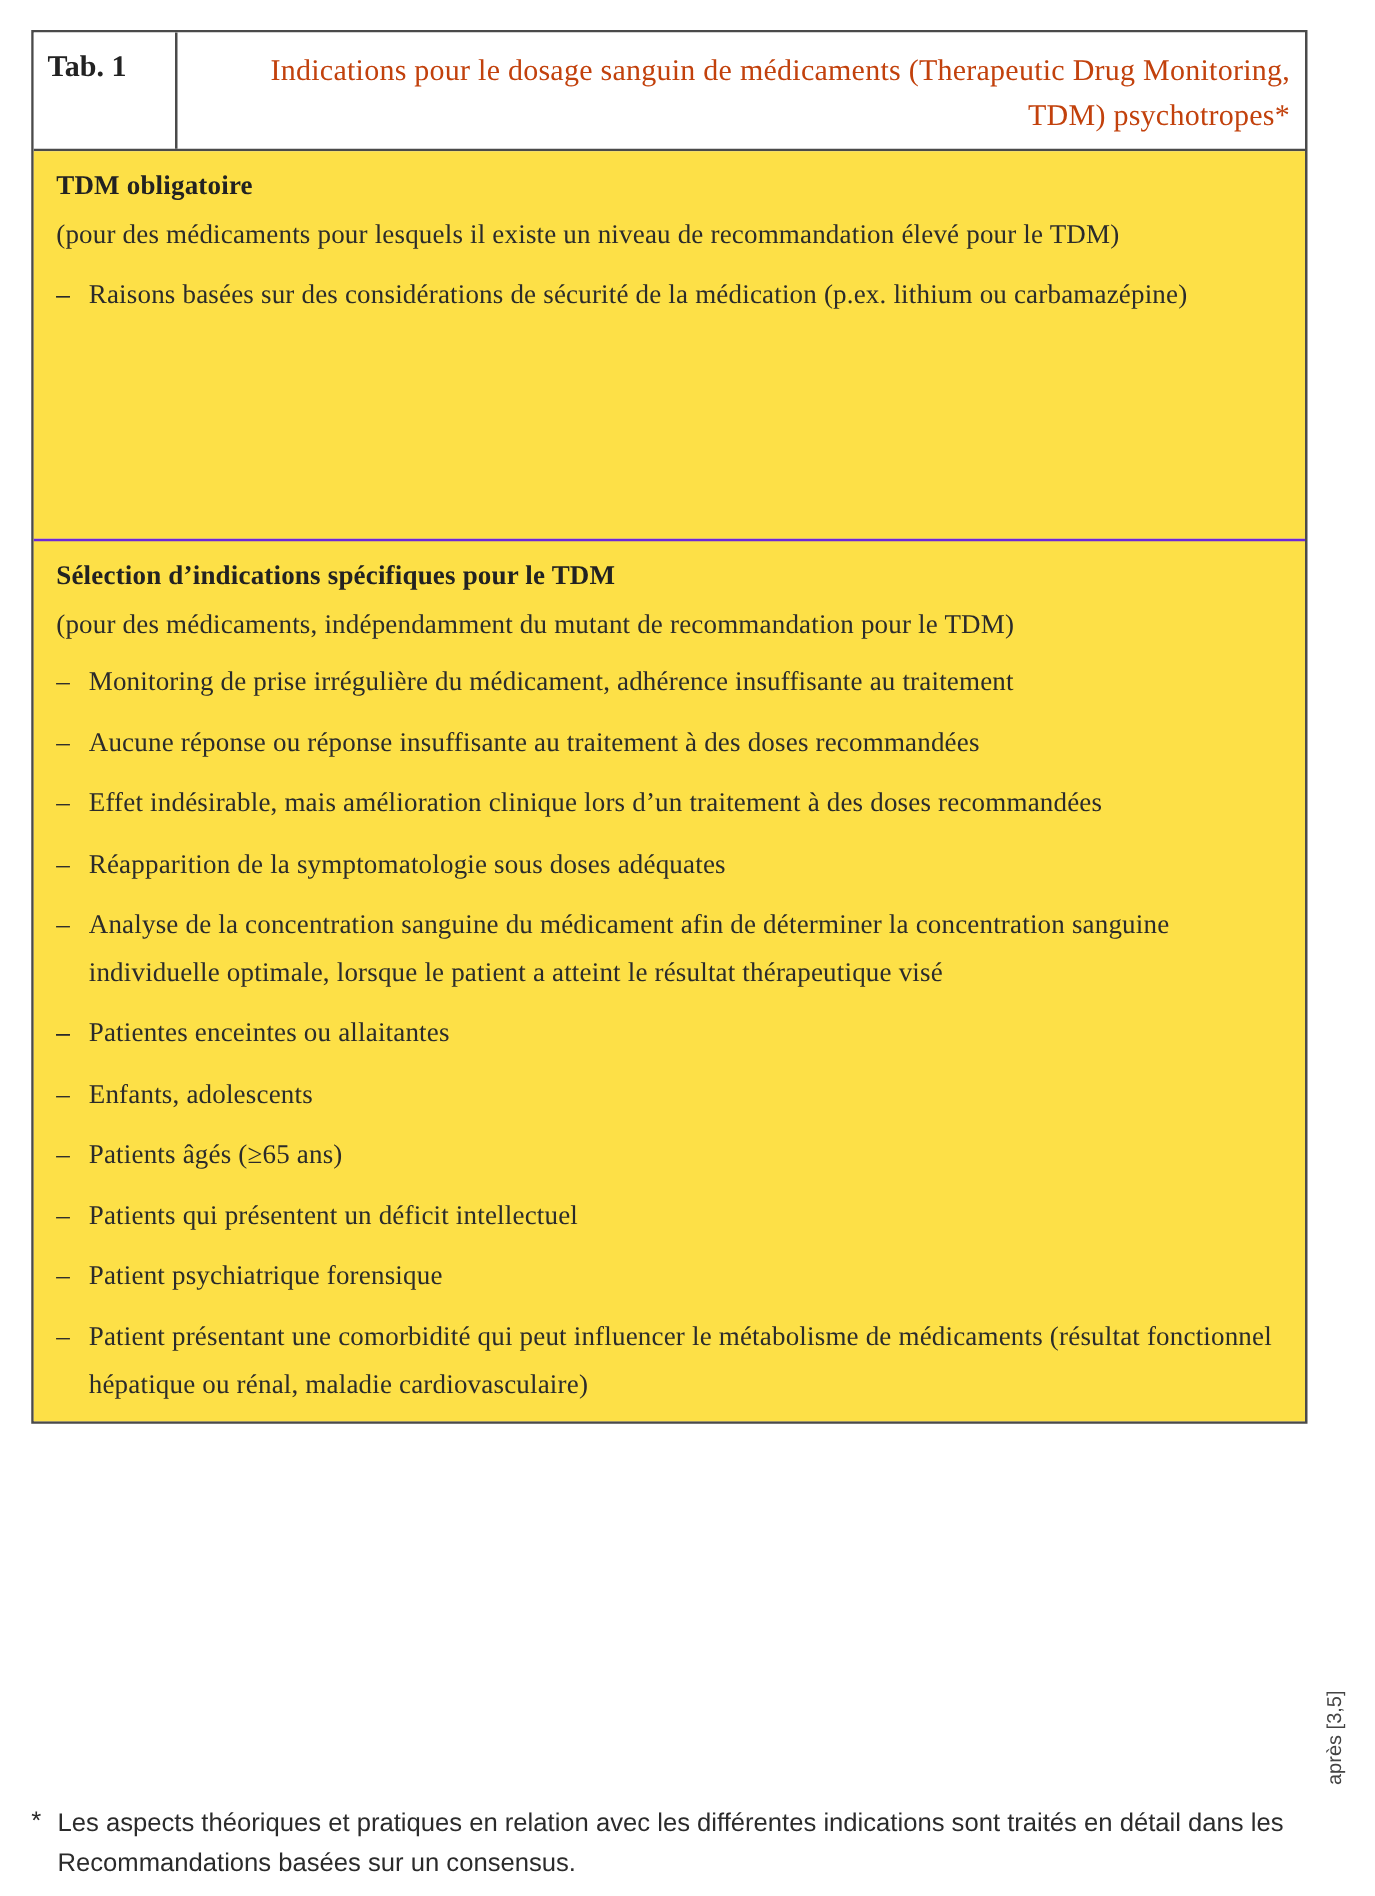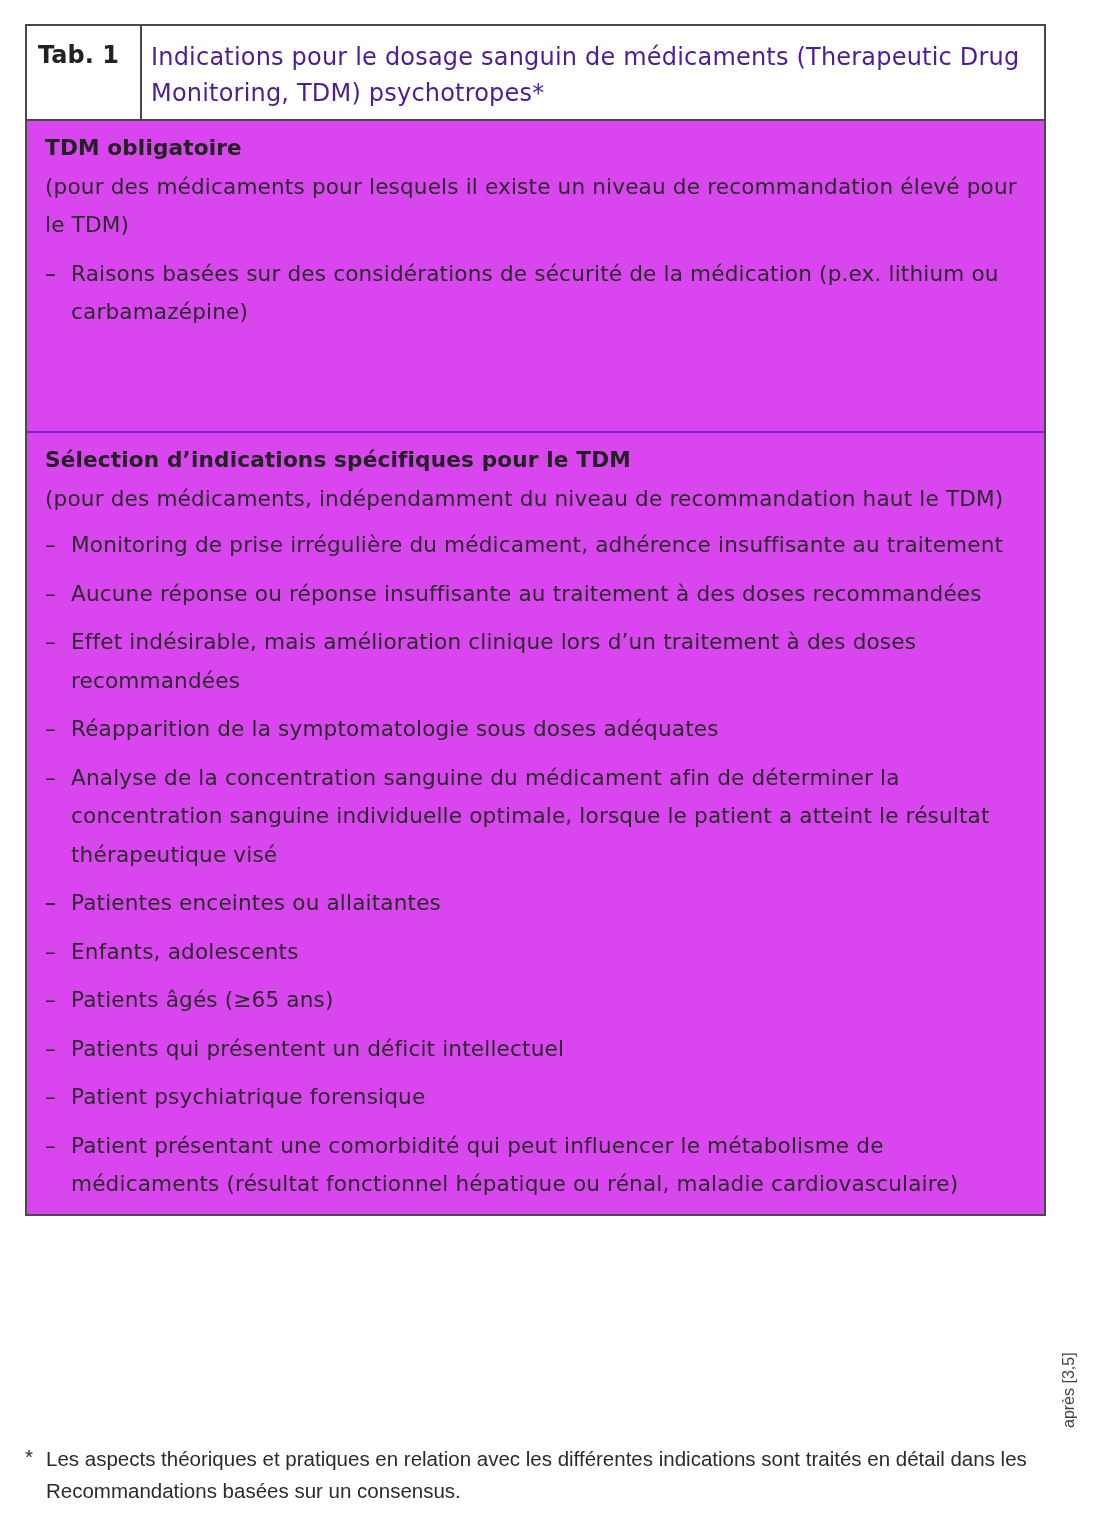--- a/index.html
+++ b/index.html
@@ -15,20 +15,21 @@
       color: #2b2b2b;
       overflow: hidden;
     }
     .table-box {
       position: absolute;
       left: 25px;
       top: 24px;
       width: 1021px;
       border: 2px solid #4a4a4a;
       box-sizing: border-box;
+      font-family: Liberation Serif, serif;
     }
     .header-row {
       display: flex;
       background: #ffffff;
       border-bottom: 2px solid #4a4a4a;
       height: 93px;
     }
     .tab-label {
       width: 115px;
       border-right: 2px solid #4a4a4a;
@@ -36,25 +37,26 @@
       font-size: 24px;
       padding: 15px 0 0 11px;
       box-sizing: border-box;
       color: #222;
     }
     .header-title {
       flex: 1;
       font-size: 24px;
       line-height: 36px;
       padding: 13px 12px 0 9px;
-      color: #4c1d95;
+      color: #c2410c;
       letter-spacing: 0.2px;
+      text-align: right;
     }
     .section {
-      background: #d946ef;
+      background: #fde047;
       padding: 8px 10px 10px 18px;
       font-size: 21.6px;
       line-height: 38.5px;
       letter-spacing: 0.15px;
     }
     .section + .section {
       border-top: 2px solid #6d28d9;
     }
     .section-title {
       font-weight: bold;
@@ -126,21 +128,21 @@
     <div class="section-title">TDM obligatoire</div>
     <div class="section-subtitle">(pour des médicaments pour lesquels il existe un niveau de recommandation élevé pour le TDM)</div>
     <ul class="items">
       <li><span class="dash">–</span></li>
       <li><span class="dash">–</span><span>Raisons basées sur des considérations de sécurité de la médication (p.ex. lithium ou carbamazépine)</span></li>
     </ul>
   </div>
 
   <div class="section">
     <div class="section-title">Sélection d’indications spécifiques pour le TDM</div>
-    <div class="section-subtitle">(pour des médicaments, indépendamment du niveau de recommandation haut le TDM)</div>
+    <div class="section-subtitle">(pour des médicaments, indépendamment du mutant de recommandation pour le TDM)</div>
     <ul class="items">
       <li><span class="dash">–</span><span>Monitoring de prise irrégulière du médicament, adhérence insuffisante au traitement</span></li>
       <li><span class="dash">–</span><span>Aucune réponse ou réponse insuffisante au traitement à des doses recommandées</span></li>
       <li><span class="dash">–</span><span>Effet indésirable, mais amélioration clinique lors d’un traitement à des doses recommandées</span></li>
       <li><span class="dash">–</span><span>Réapparition de la symptomatologie sous doses adéquates</span></li>
       <li><span class="dash">–</span><span>Analyse de la concentration sanguine du médicament afin de déterminer la concentration sanguine individuelle optimale, lorsque le patient a atteint le résultat thérapeutique visé</span></li>
       <li><span class="dash">–</span></li>
       <li><span class="dash">–</span></li>
       <li><span class="dash">–</span><span>Patientes enceintes ou allaitantes</span></li>
       <li><span class="dash">–</span><span>Enfants, adolescents</span></li>

